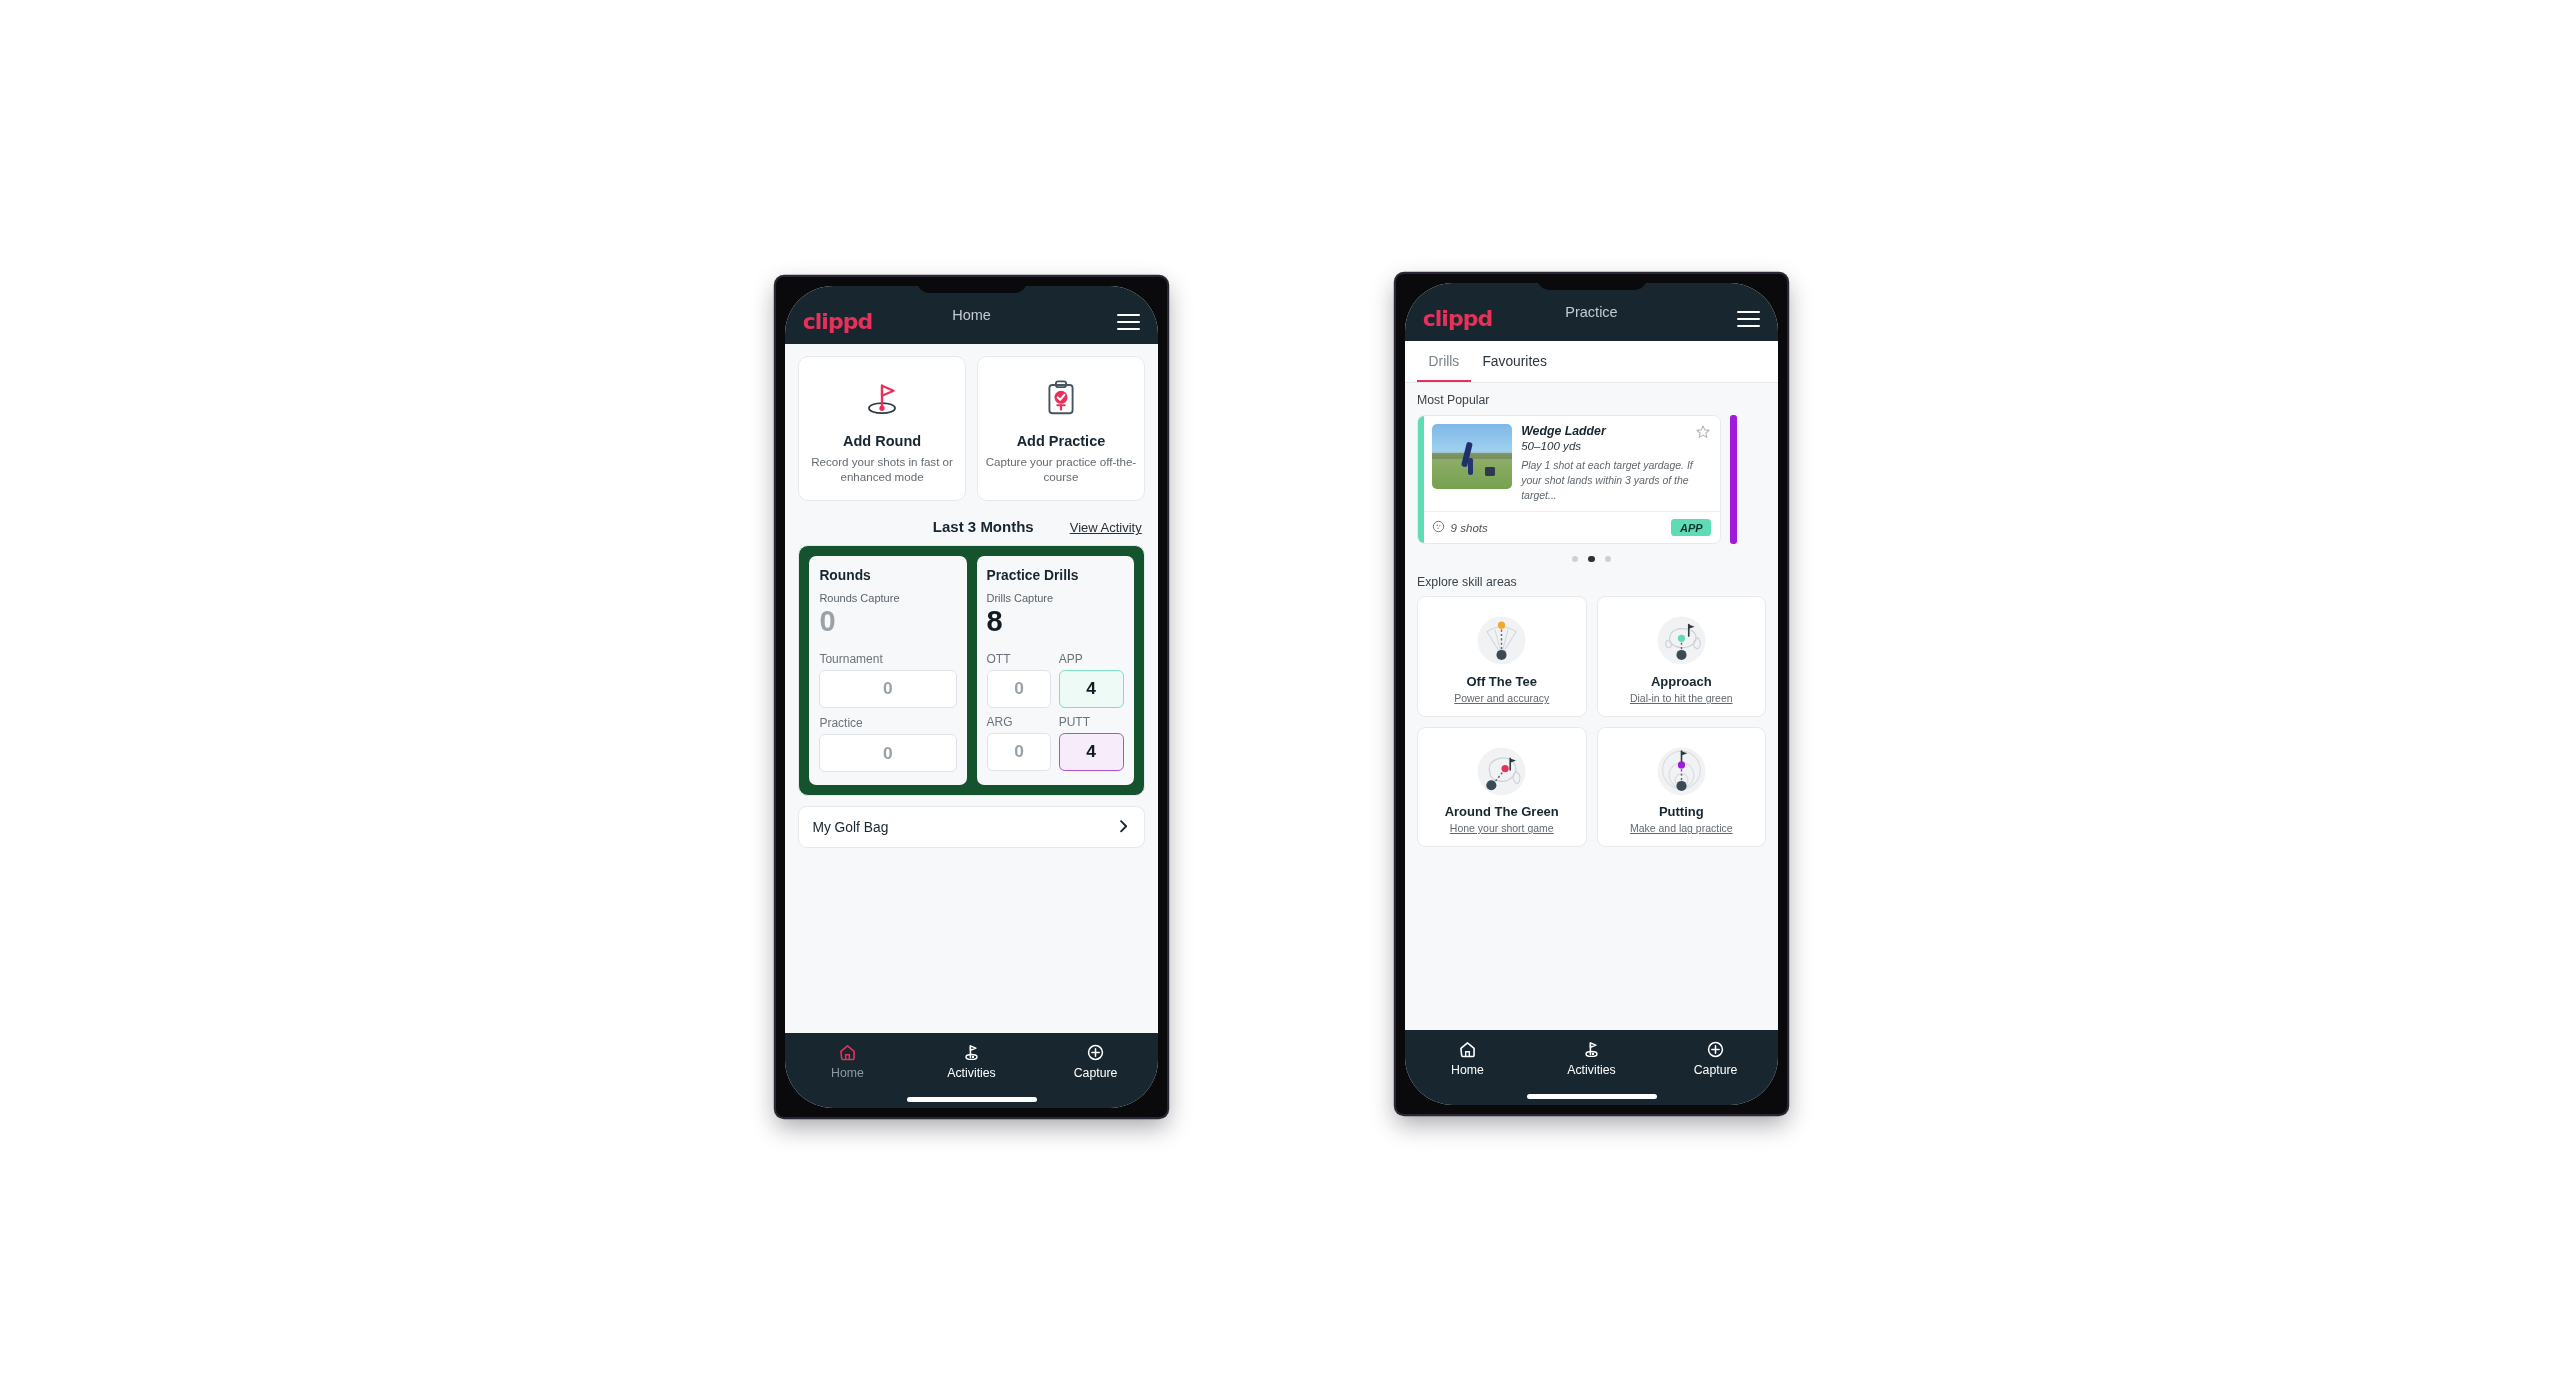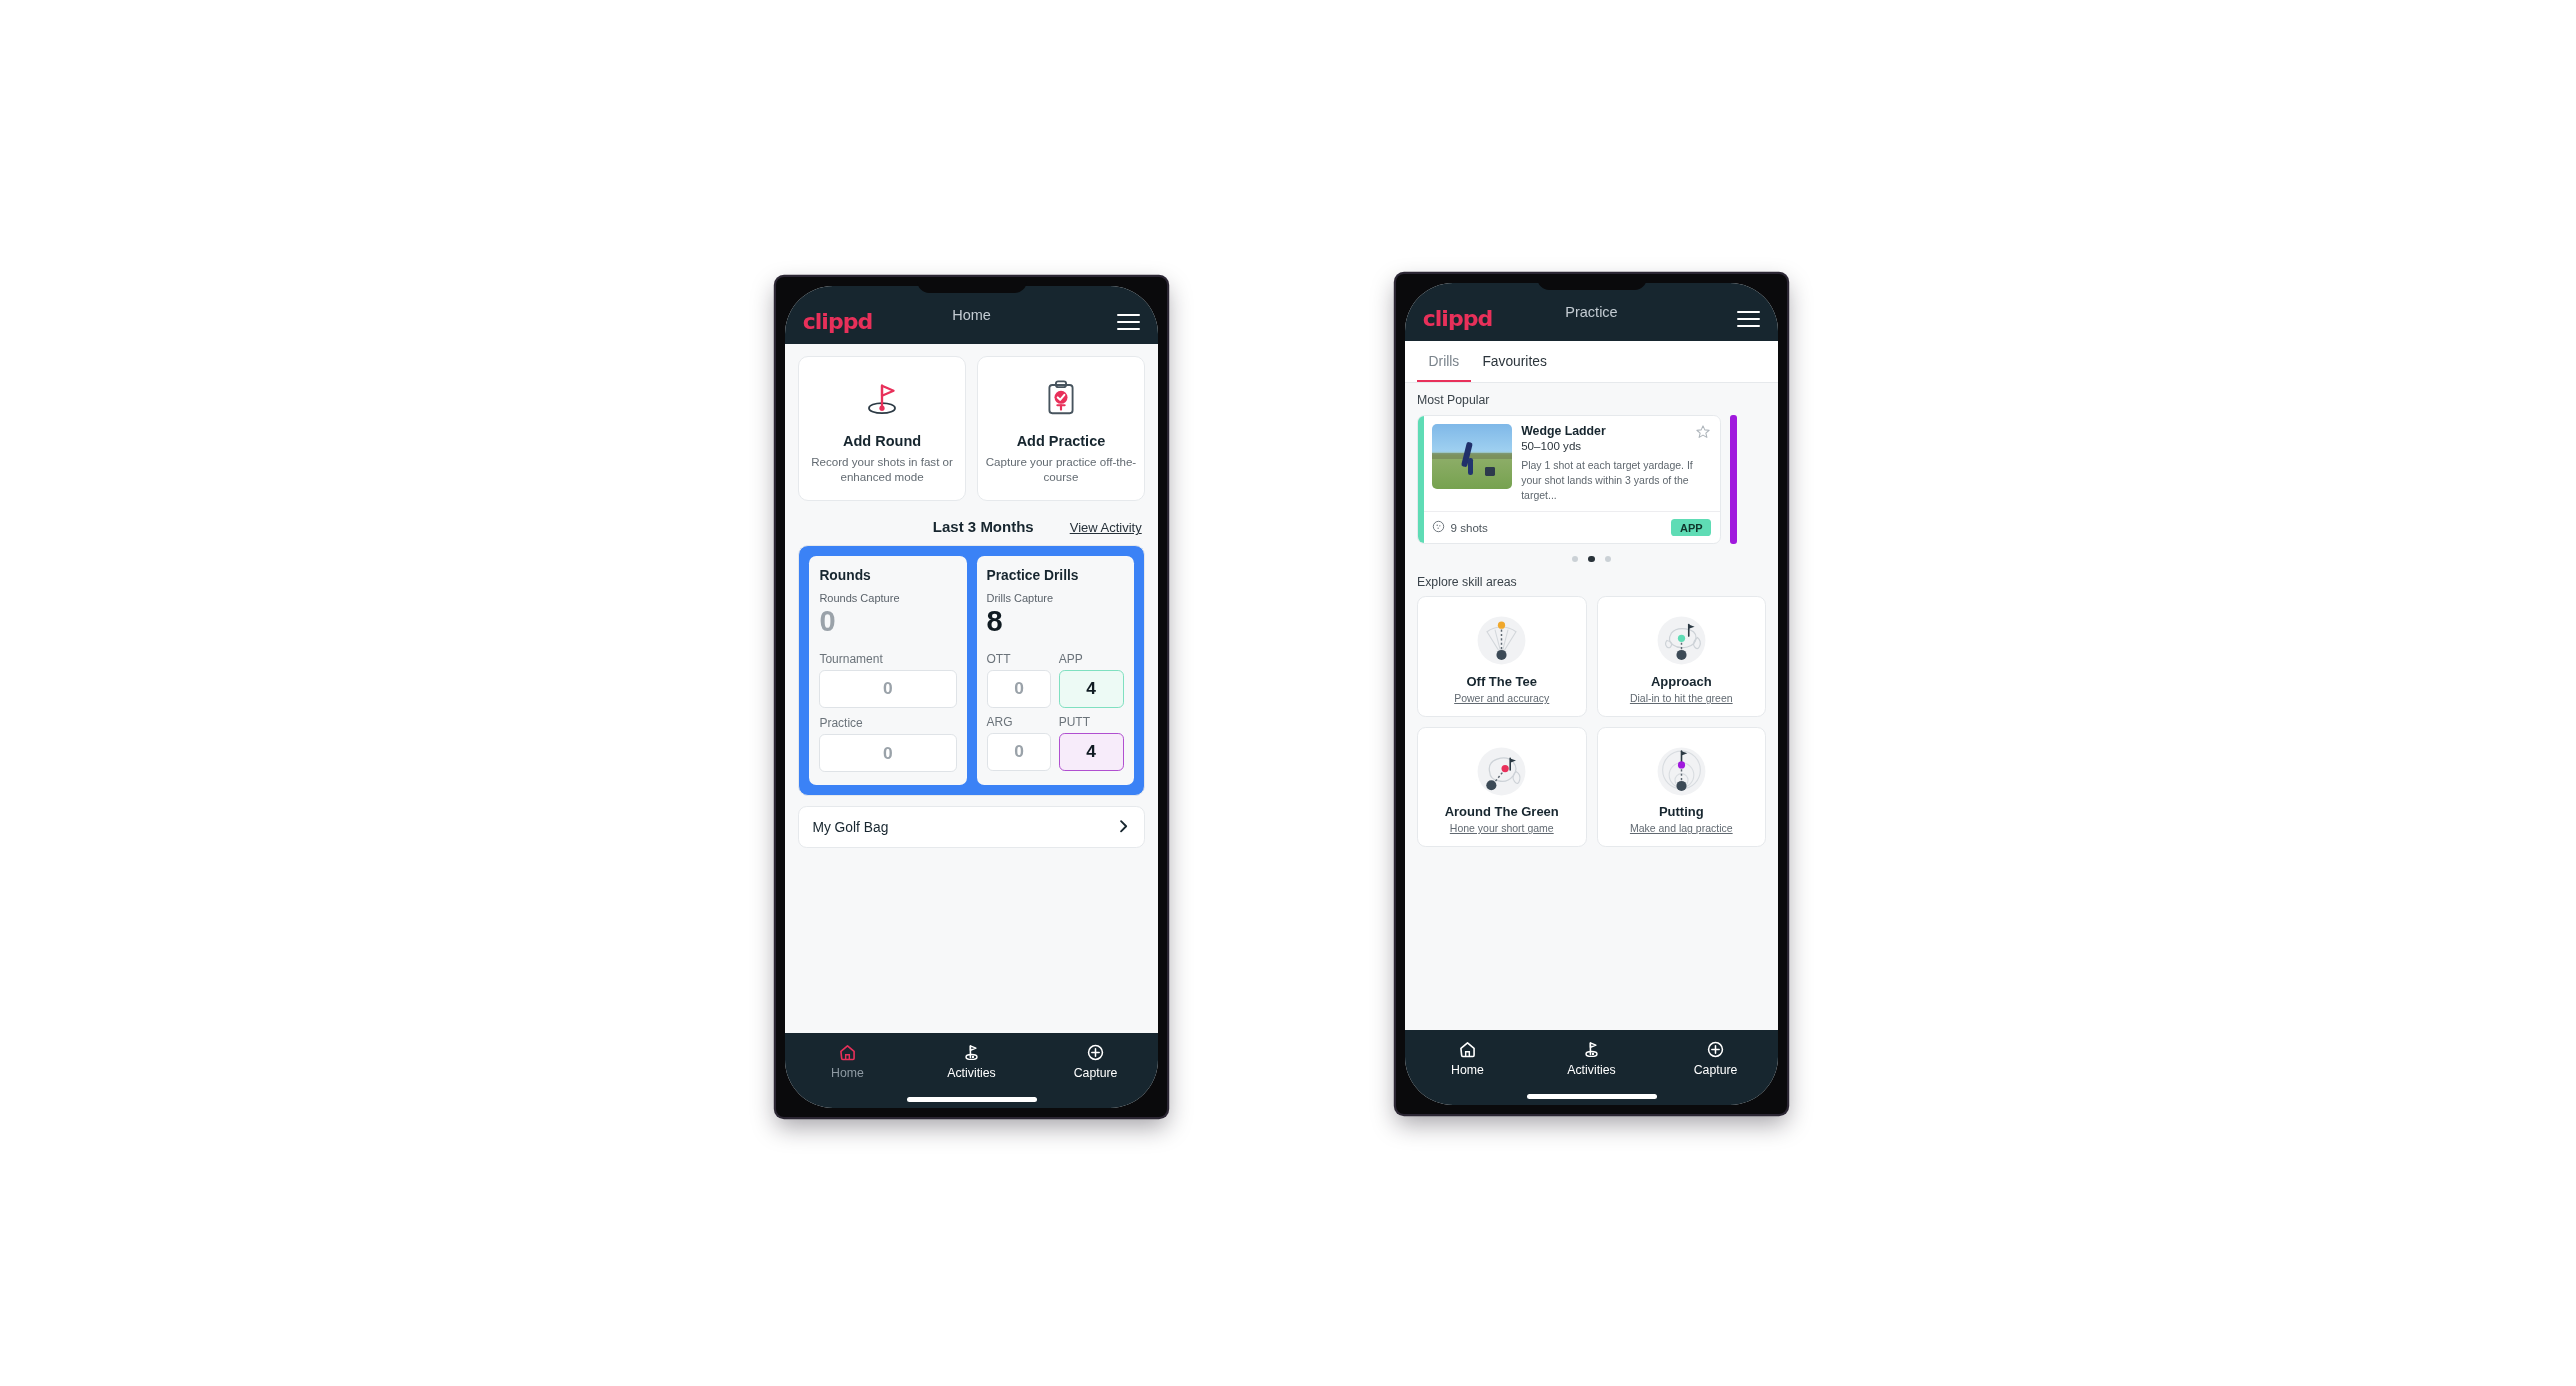--- a/index.html
+++ b/index.html
@@ -133,21 +133,21 @@
     display: flex; align-items: baseline; justify-content: flex-end;
     margin-top: 17.4px; padding: 0 2.9px; gap: 36px;
   }
   .sec-title { font-size: 15px; font-weight: 700; color: #17262f; }
   .sec-link {
     font-size: 13px; color: #26313a; text-decoration: underline; cursor: pointer;
   }
 
   .stats-card {
     margin-top: 10px;
-    background: #3b82f6;
+    background: #14532d;
     border: 0.7px solid #e6e9ec;
     border-radius: 10px;
     padding: 10px;
     display: flex; gap: 10px;
   }
   .stats-col {
     flex: 1;
     background: #f7f8f9;
     border-radius: 7.2px;
     padding: 11.6px 10px 13px;
@@ -210,21 +210,21 @@
   }
   .tab.active { color: #7a838b; }
   .tab.active::after {
     content: ""; position: absolute; left: 0; right: 0; bottom: 0;
     height: 2.9px; background: #e8305a;
   }
 
   .prac-pad { padding: 10px 11.6px 0 11.6px; }
   .mini-sec { font-size: 12.3px; color: #3b444b; margin-bottom: 7.2px; }
 
-  .carousel { position: relative; display: flex; gap: 2px; }
+  .carousel { position: relative; display: flex; gap: 2px; font-style: italic; }
   .drill-card {
     position: relative;
     background: #fff;
     border: 0.7px solid #e6e9ec;
     border-radius: 7.2px;
     overflow: hidden;
     width: 304px;
     cursor: pointer;
     flex: none;
   }

